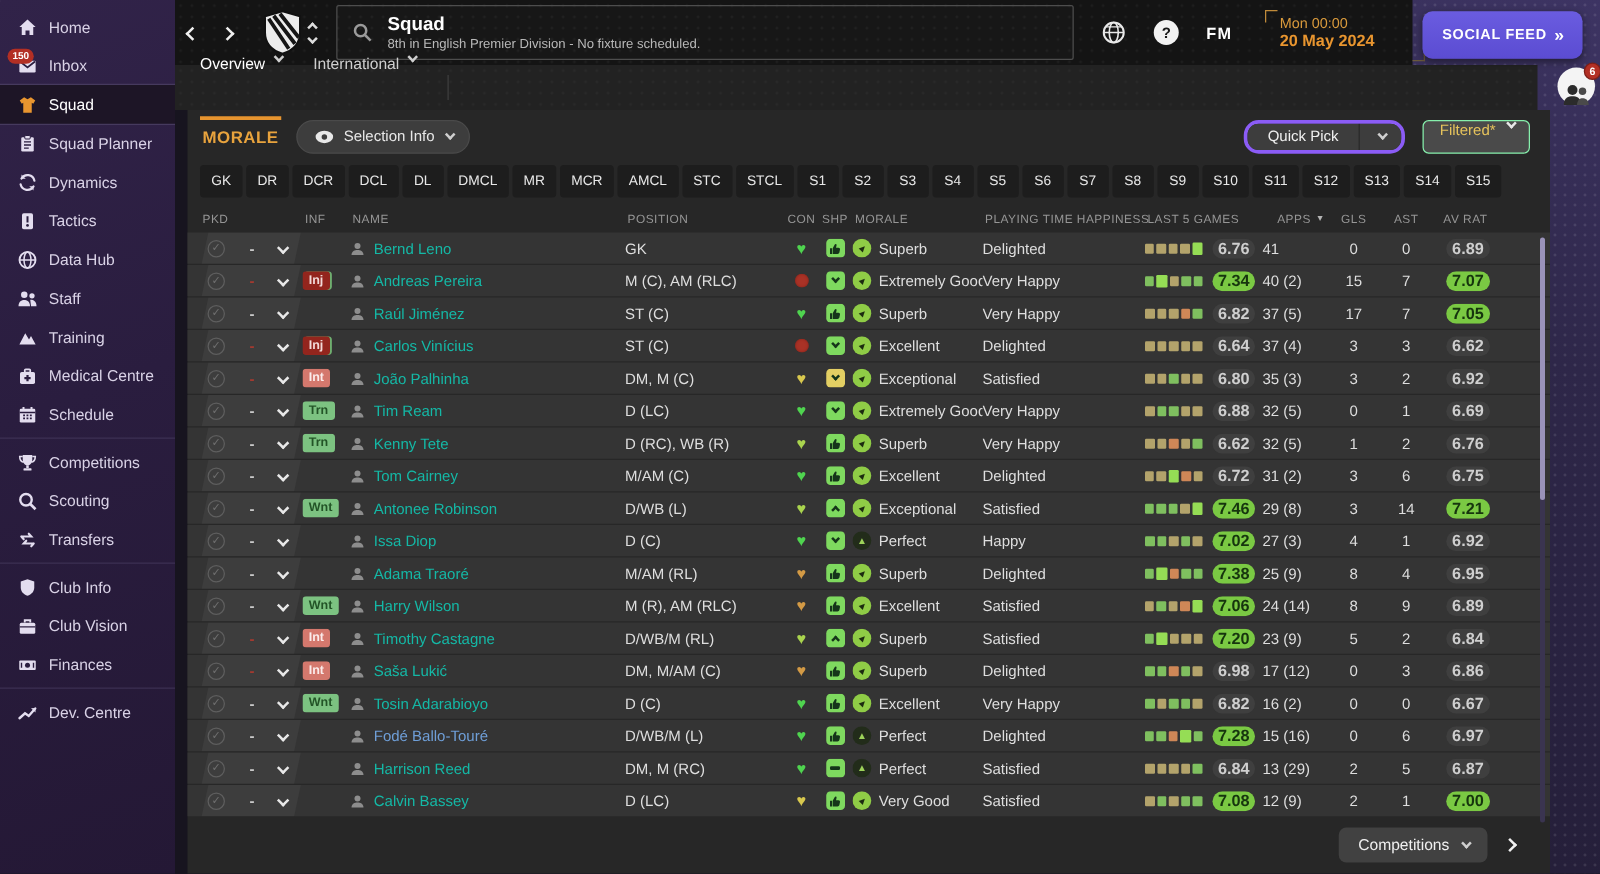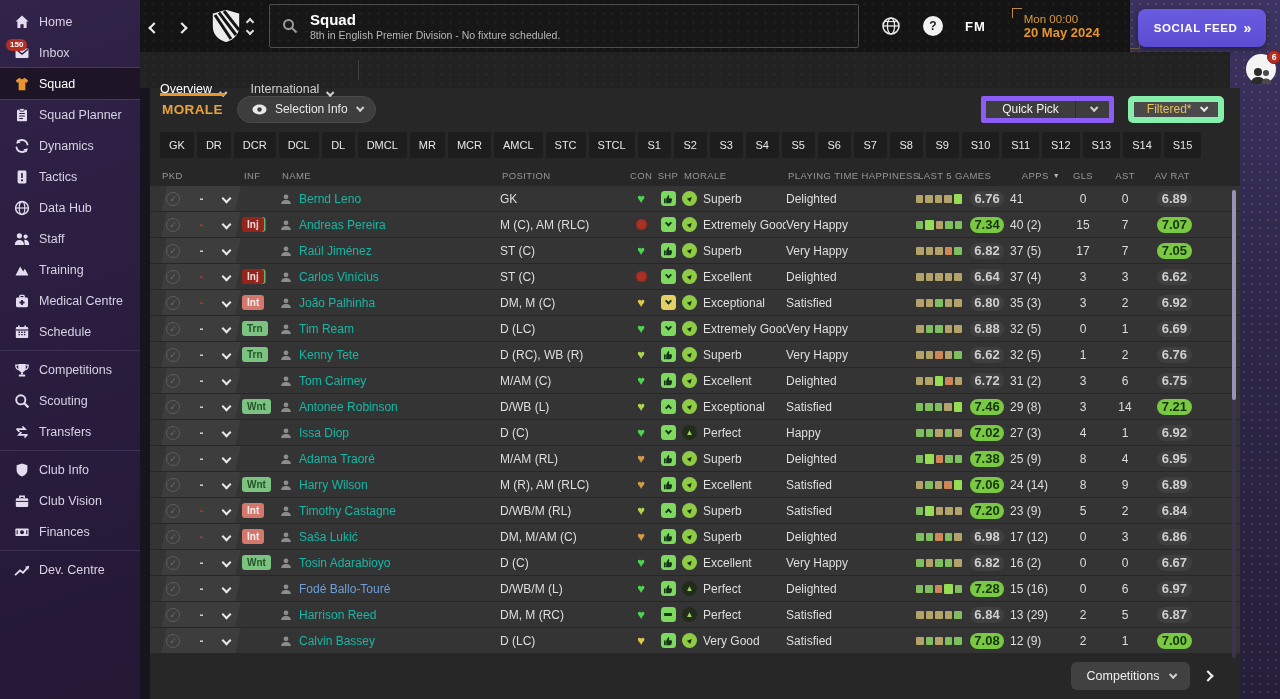--- a/index.html
+++ b/index.html
@@ -52,36 +52,36 @@
   .socialfeed { position:absolute; right:14px; top:9px; width:128px; height:38px; background:linear-gradient(180deg,#6a5ce0,#5b4cd2); border-radius:8px; color:#fff; font-weight:bold; font-size:11.5px; letter-spacing:.6px; display:flex; align-items:center; justify-content:center; gap:6px; cursor:pointer; z-index:6; box-shadow:0 2px 6px rgba(0,0,0,.4); }
   .socialfeed .dbl { font-size:14px; letter-spacing:-1px; }
 
   .avatar { position:absolute; right:4px; top:54px; width:30px; height:30px; background:#f4f4f4; border-radius:50%; z-index:6; display:flex; align-items:flex-end; justify-content:center; overflow:visible; cursor:pointer; }
   .avatar svg { width:22px; height:18px; }
   .av-badge { position:absolute; top:-4px; right:-5px; background:#b32f24; border:1px solid #7d1f18; color:#fff; font-size:8.5px; font-weight:bold; width:14px; height:14px; border-radius:50%; display:flex; align-items:center; justify-content:center; }
 
   
   .tabsrow { position:absolute; left:0; top:52px; width:1090px; height:36px; background:#222; display:flex; align-items:center; padding-left:20px; gap:26px; }
   .tabsrow::after { content:""; position:absolute; inset:0; background-image:radial-gradient(circle, rgba(255,255,255,.03) 1px, transparent 1.3px); background-size:9px 9px; pointer-events:none; }
-  .tab { position:relative; height:52px; display:flex; align-items:flex-end; gap:7px; font-size:12.5px; color:#cfcfcf; cursor:pointer; z-index:2; }
+  .tab { position:relative; height:52px; display:flex; align-items:flex-start; gap:7px; font-size:12.5px; color:#cfcfcf; cursor:pointer; z-index:2; }
   .tab.active { color:#fff; }
   .tab.active::after { content:""; position:absolute; left:0; right:0; bottom:0; height:3px; background:#e8952f; }
   .tabsep { width:1px; height:20px; background:#3e3e3e; z-index:2; }
   .chev { display:inline-block; width:5.5px; height:5.5px; border:solid #cfcfcf; border-width:0 2px 2px 0; transform:rotate(45deg) translateY(-2px); }
 
   
   .panel { position:absolute; left:10px; top:88px; width:1090px; height:611px; background:#272727; }
   .toolbar { height:42px; display:flex; align-items:center; padding:0 12px; gap:14px; }
   .players-lbl { color:#e8a33d; font-weight:bold; font-size:13.5px; letter-spacing:.4px; }
   .pill-btn { background:#3d3d3d; border:1px solid #4a4a4a; border-radius:15px; height:27px; display:flex; align-items:center; gap:8px; padding:0 14px; font-size:12px; color:#e8e8e8; cursor:pointer; }
   .toolbar .spacer { flex:1; }
-  .split-btn { display:flex; height:27px; border-radius:2px; overflow:hidden; border:5px solid #8b5cf6; cursor:pointer; }
+  .split-btn { display:flex; height:27px; border-radius:12px; overflow:hidden; border:3px solid #8b5cf6; cursor:pointer; }
   .split-btn .main-part { background:#3d3d3d; padding:0 16px; display:flex; align-items:center; font-size:12px; color:#f0f0f0; }
   .split-btn .chev-part { background:#3d3d3d; border-left:1px solid #2c2c2c; width:34px; display:flex; align-items:center; justify-content:center; }
-  .filtered-btn { background:#4a4a4a; border:6px solid #86efac; border-radius:5px; height:27px; display:flex; align-items:center; gap:8px; padding:0 13px; font-size:12px; color:#e6c35c; cursor:pointer; margin-right:4px; }
+  .filtered-btn { background:#4a4a4a; border:1px solid #86efac; border-radius:5px; height:27px; display:flex; align-items:flex-start; gap:8px; padding:0 13px; font-size:12px; color:#e6c35c; cursor:pointer; margin-right:4px; }
   .filtered-btn .chev { border-color:#e8e8e8; }
 
   .posfilters { display:flex; gap:3px; padding:2px 10px 6px; }
   .pos-btn { background:#1d1d1d; color:#e8e8e8; font-size:11px; height:26px; min-width:33px; padding:0 9px; border-radius:3px; display:flex; align-items:center; justify-content:center; cursor:pointer; }
 
   
   .tgrid { display:grid; grid-template-columns:82px 38px 1fr 128px 26px 28px 104px 130px 88px 58px 42px 42px 46px; padding:0 48px 0 10px; align-items:center; }
   .thead { height:22px; color:#969696; font-size:9.5px; letter-spacing:.4px; font-weight:normal; }
   .thead > div { padding:0 2px; white-space:nowrap; }
   .th-r { text-align:right; } .th-c { text-align:center; }

